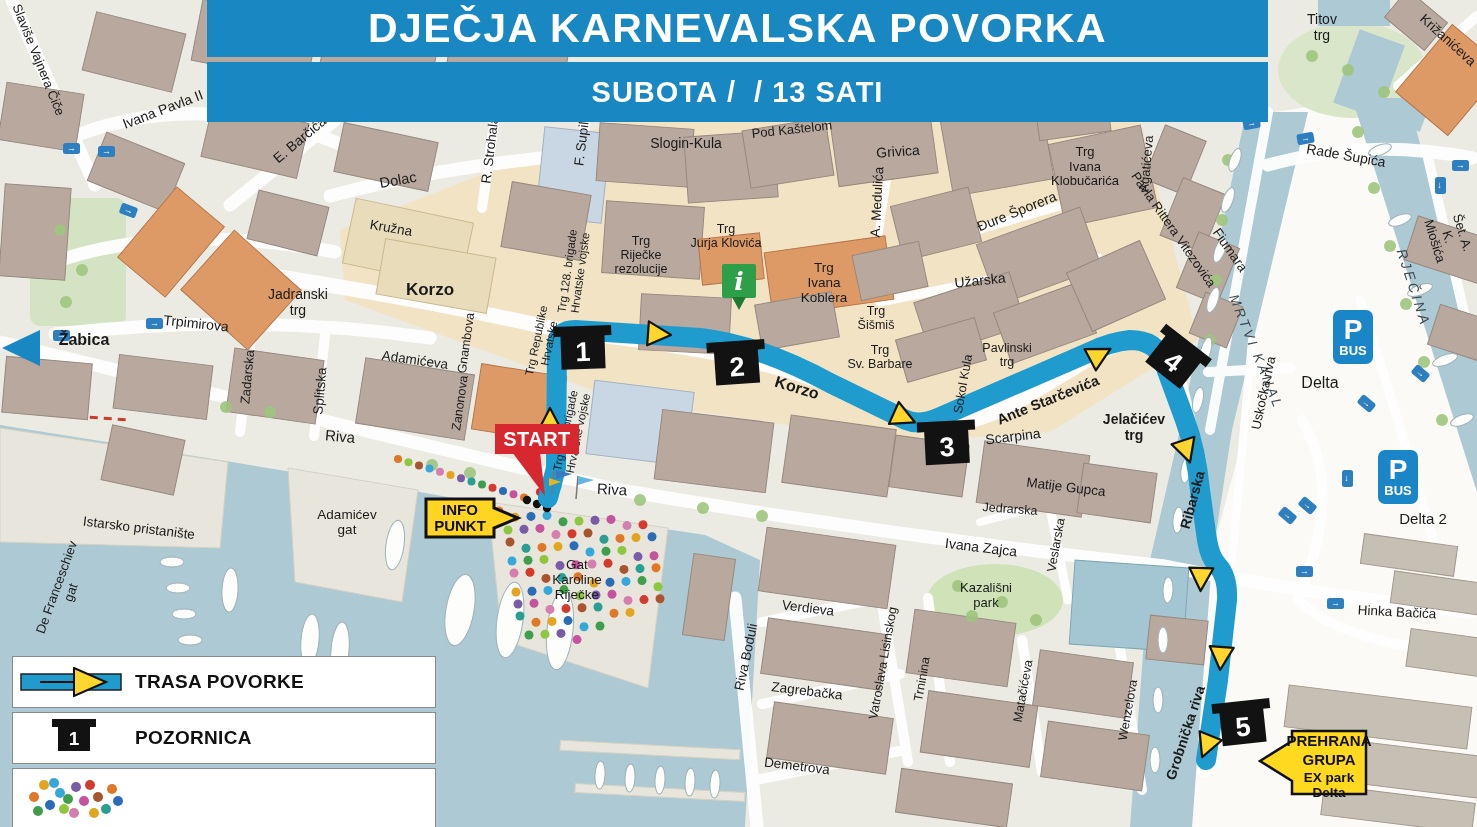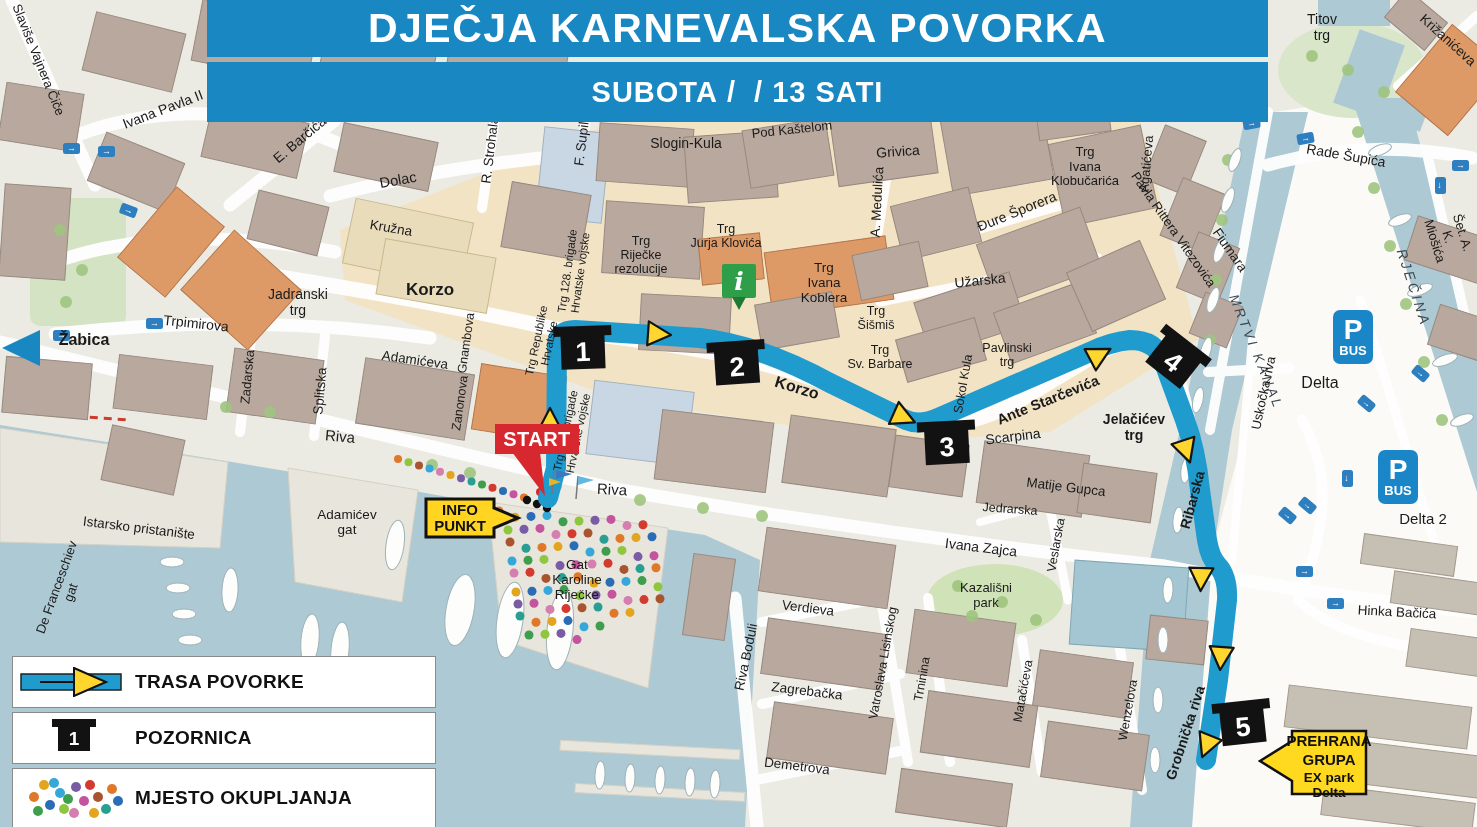--- a/index.html
+++ b/index.html
@@ -595,16 +595,15 @@
           <circle cx="74" cy="22" r="5" fill="#a8552f"></circle>
           <circle cx="82" cy="34" r="5" fill="#2a9e93"></circle>
           <circle cx="88" cy="14" r="5" fill="#e0782a"></circle>
           <circle cx="70" cy="38" r="5" fill="#e3a51f"></circle>
           <circle cx="94" cy="26" r="5" fill="#2a6db6"></circle>
           <circle cx="30" cy="8" r="5" fill="#36a7d9"></circle>
           <circle cx="44" cy="24" r="5" fill="#3f9e4d"></circle>
         </svg>
     </div>
     <div class="legend-label">
-      <div>MJESTO OKUPLJANJA</div>
     </div>
   </div>
 </div>
 
 </body></html>

